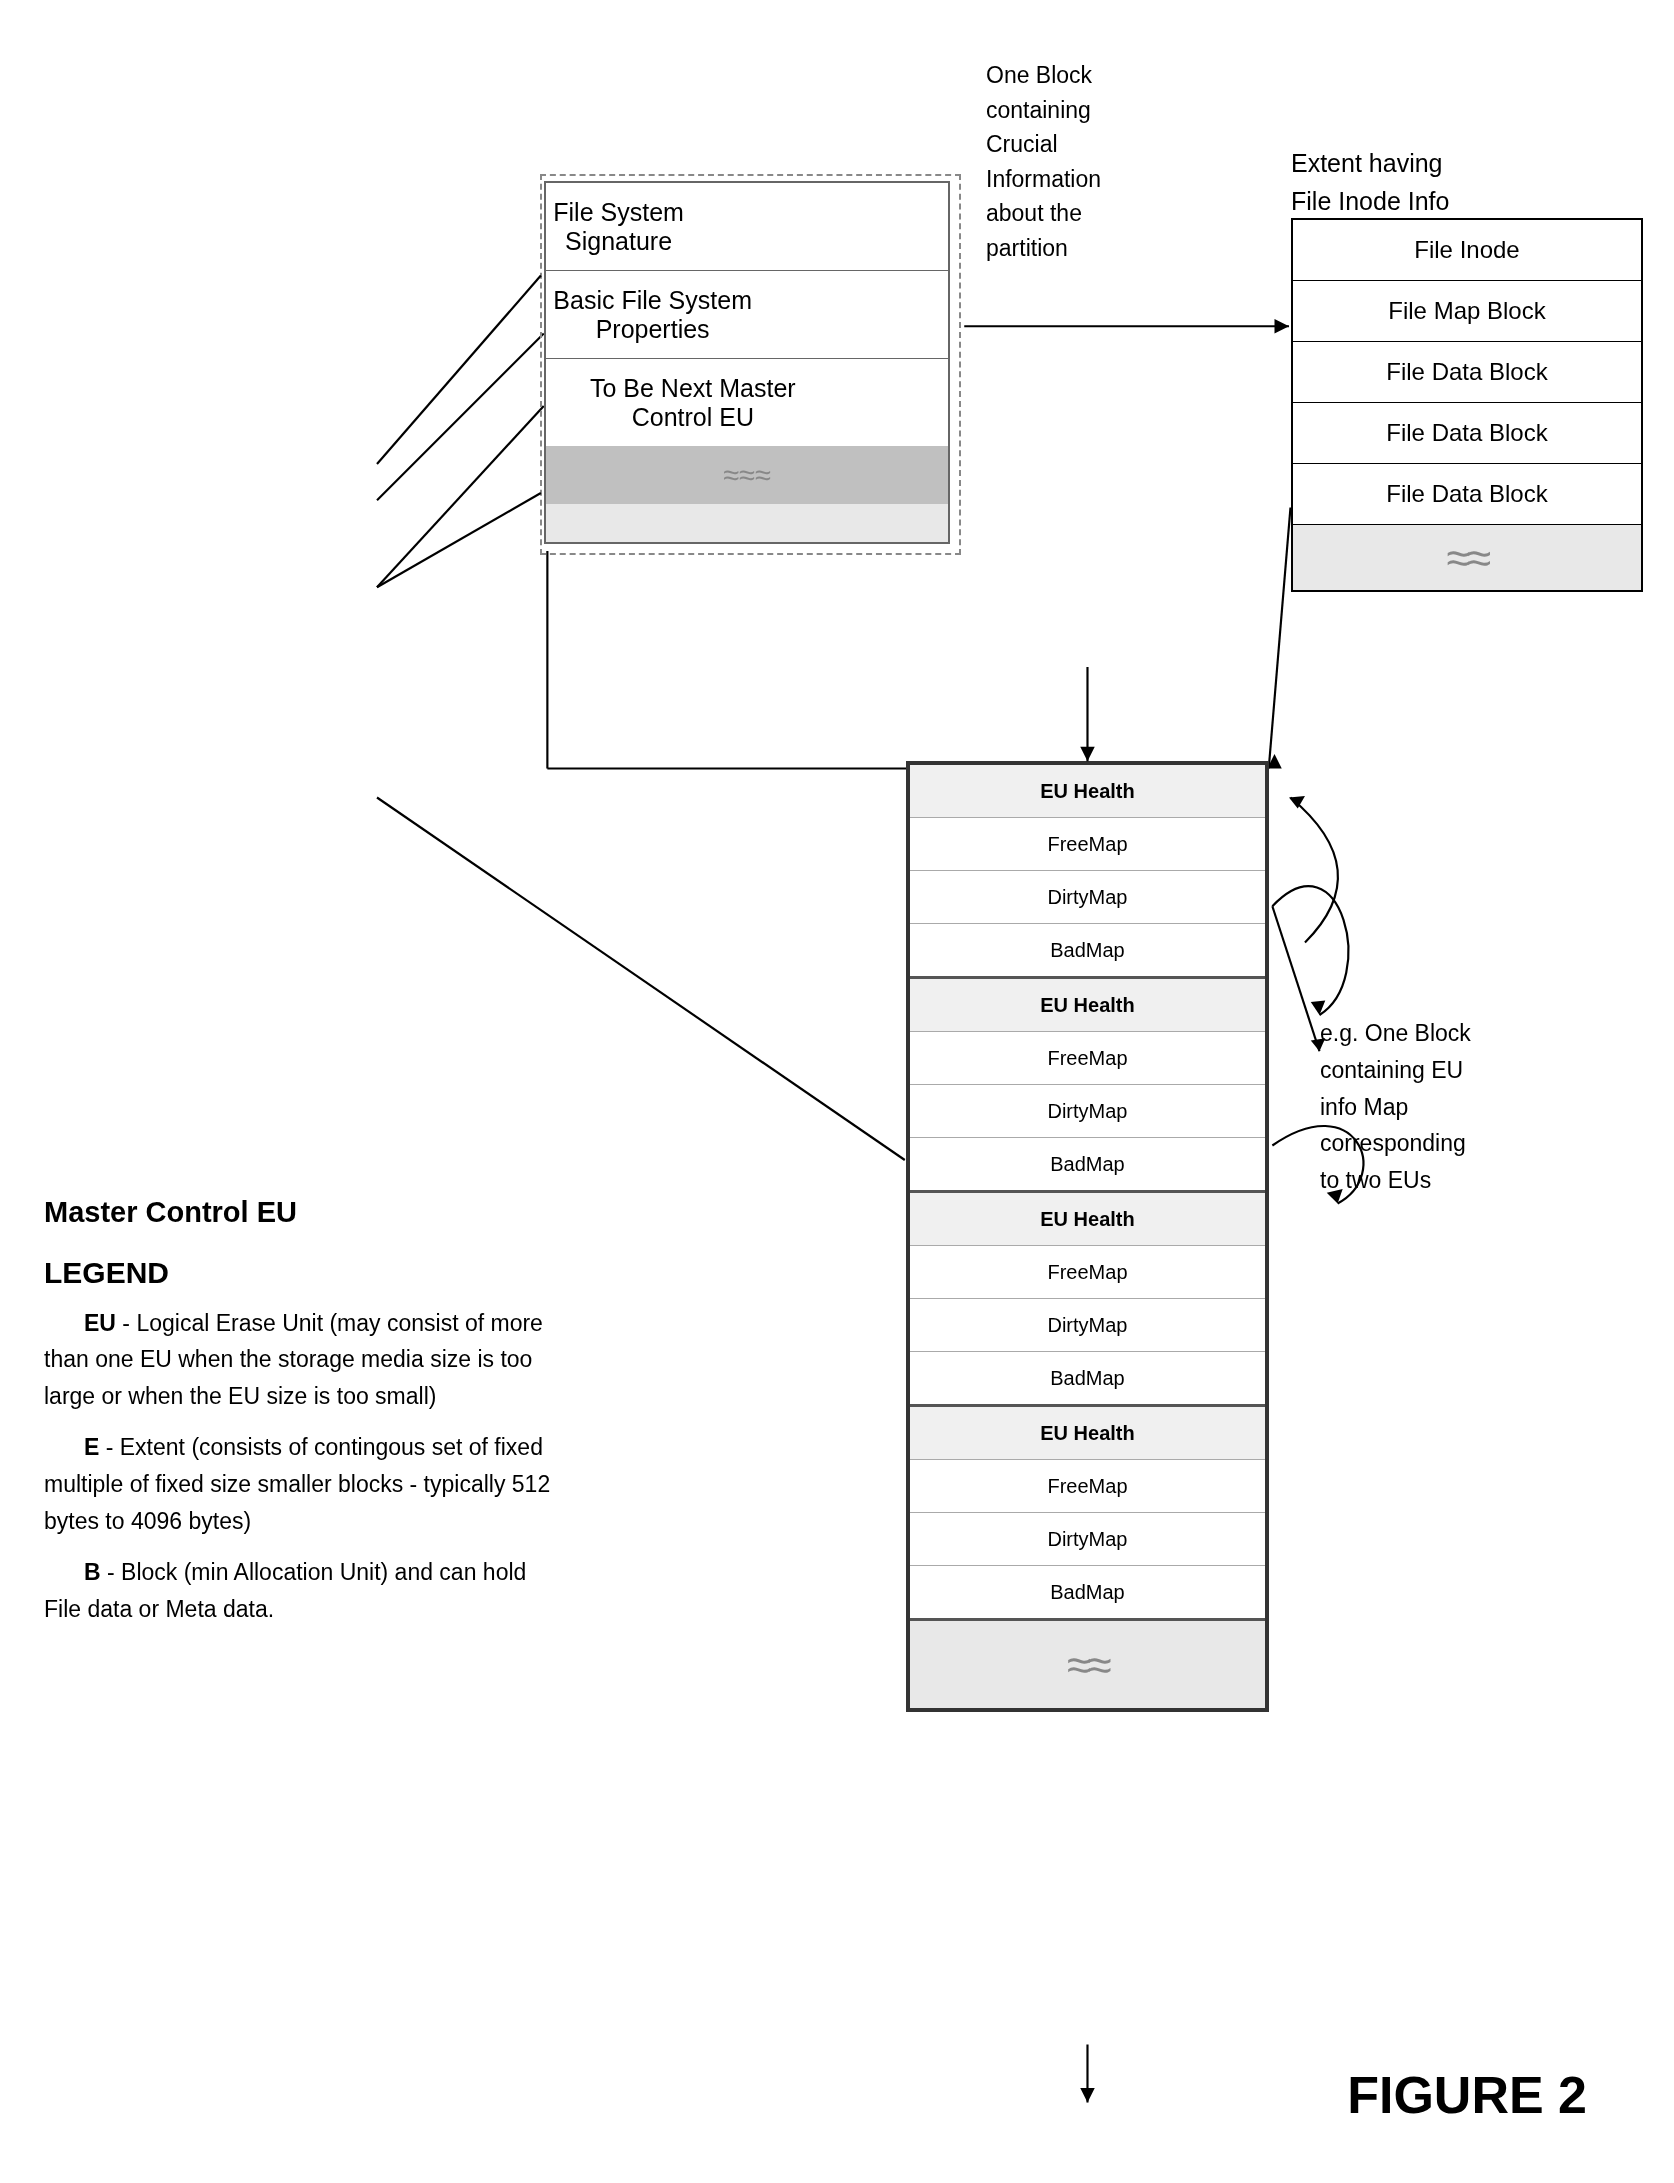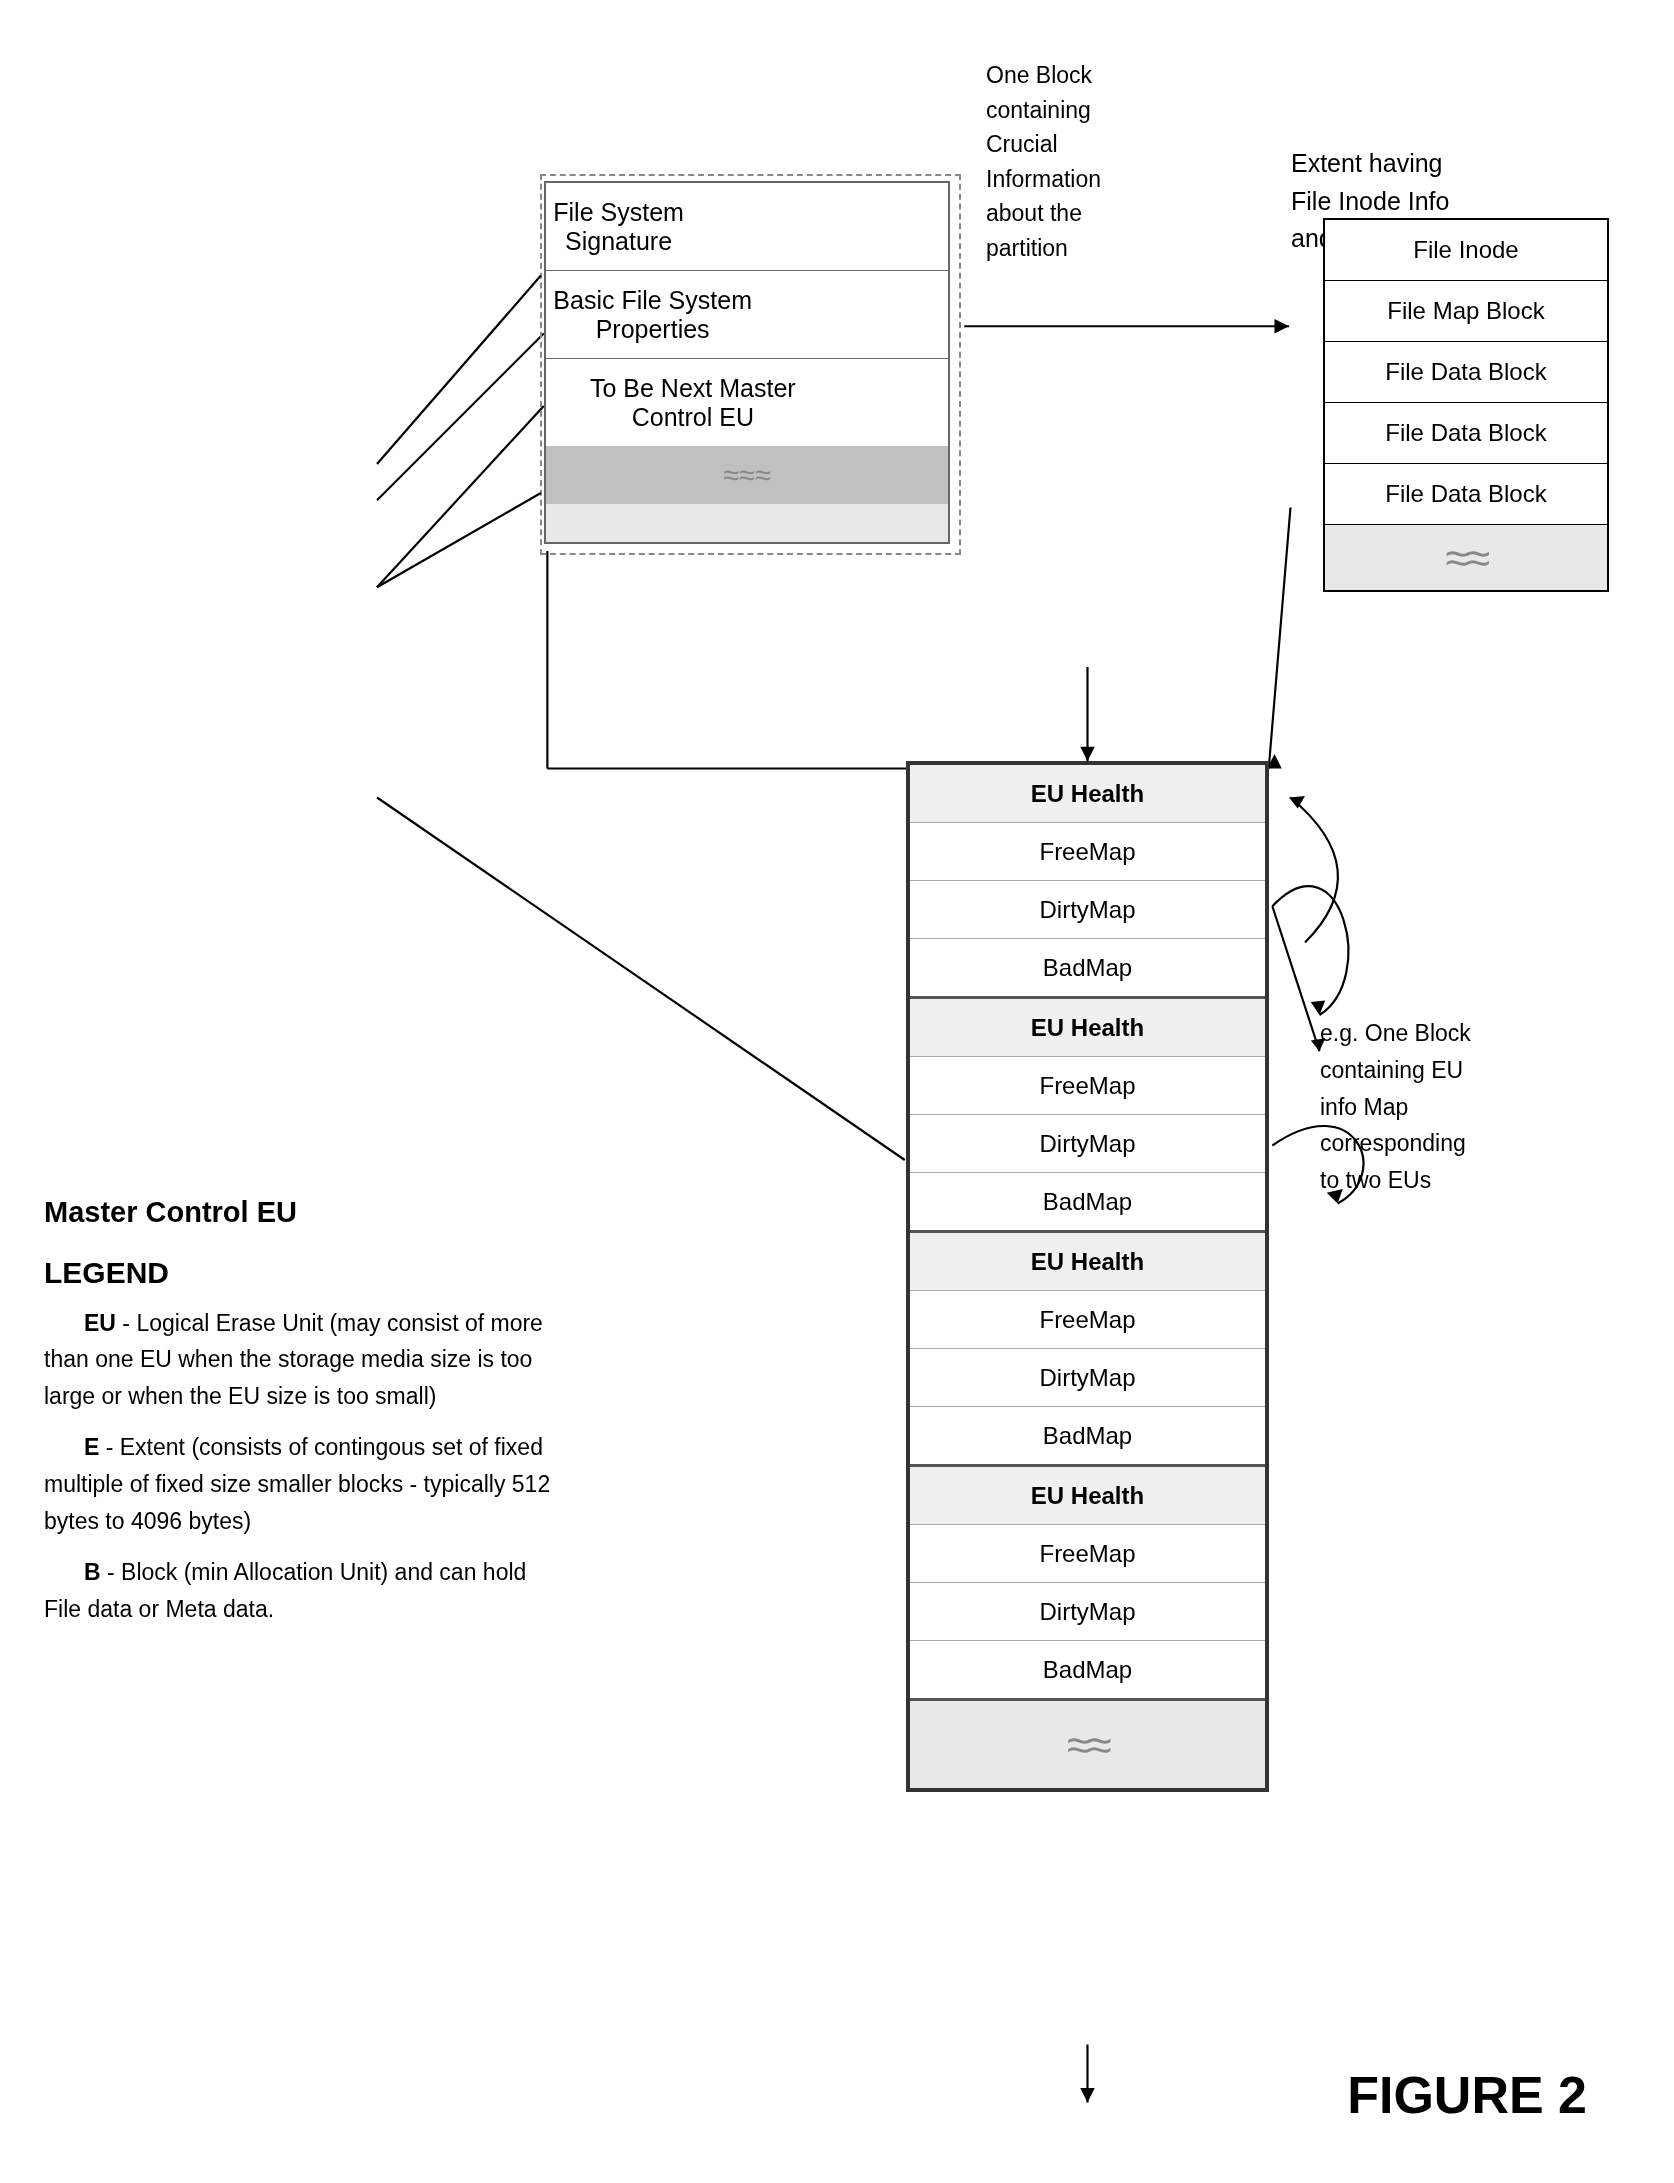--- a/index.html
+++ b/index.html
@@ -126,24 +126,23 @@
       font-size: 22px;
       line-height: 1.4;
       text-align: left;
     }
 
     
     .extent-box {
       position: absolute;
       left: 1291px;
       top: 218px;
-      width: 286px;
+      width: 352px;
       border: 2.2px solid #000;
       background: #6d28d9;
-      margin-left: 32px;
     }
 
     .extent-title {
       position: absolute;
       left: 1291px;
       top: 145px;
       width: 326px;
       font-size: 25px;
       line-height: 1.4;
       text-align: left;
@@ -192,21 +191,21 @@
       border-bottom: none;
     }
 
     .eu-row {
       width: 100%;
       border-bottom: 1.5px solid #aaa;
       display: flex;
       align-items: center;
       justify-content: center;
       padding: 14.5px 7.3px;
-      font-size: 24px;
+      font-size: 20px;
       background: #fff;
     }
 
     .eu-row:last-child {
       border-bottom: none;
     }
 
     .eu-header-row {
       background: #f0f0f0;
       font-weight: bold;

